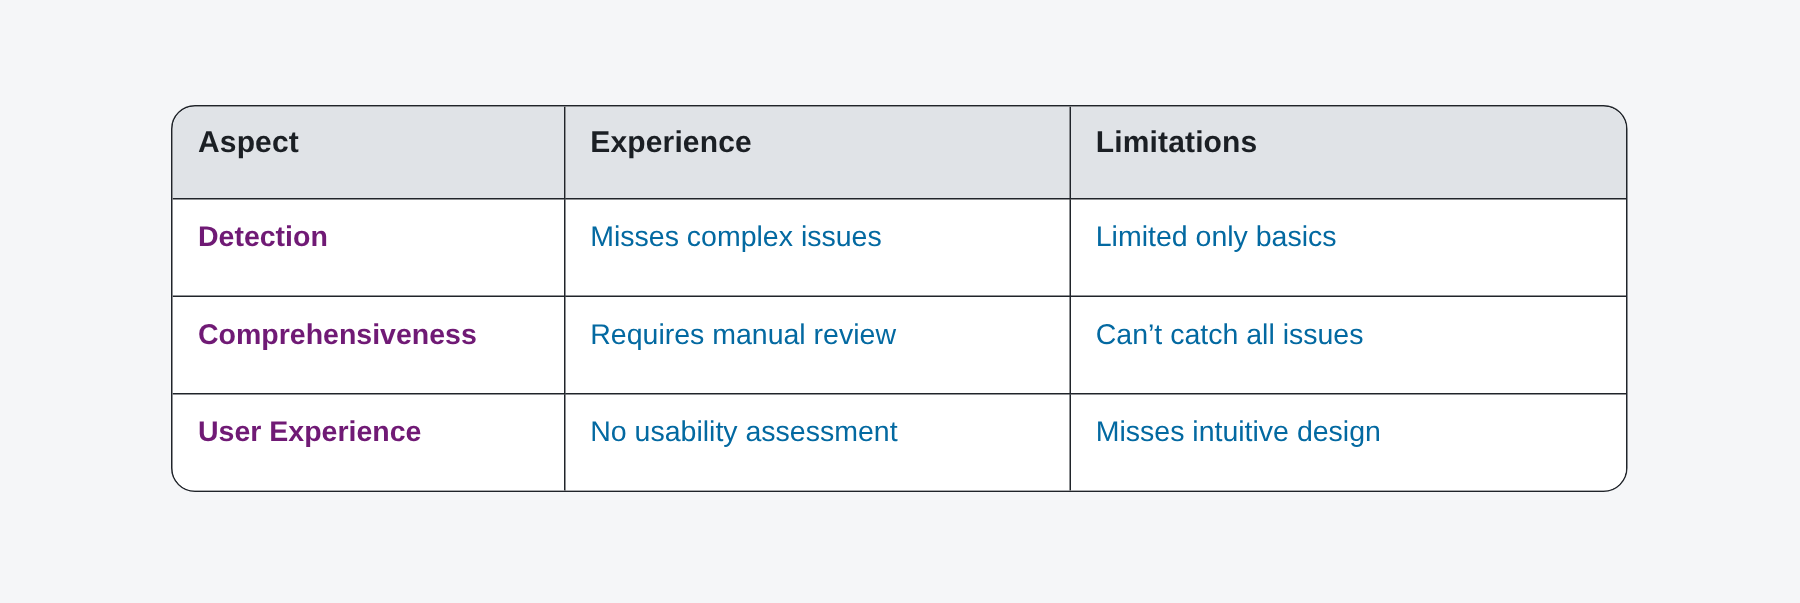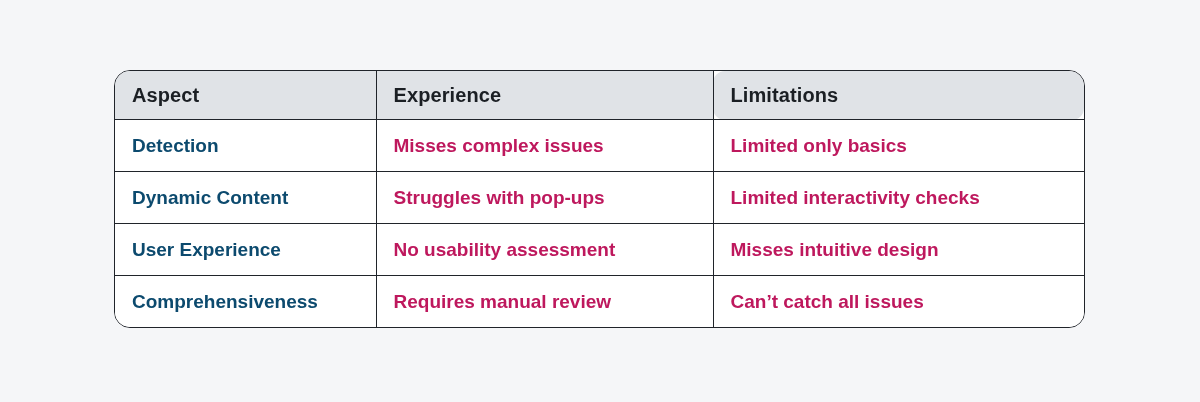--- a/index.html
+++ b/index.html
@@ -29,46 +29,46 @@
     width: 100%;
     border-collapse: collapse;
     table-layout: fixed;
   }
   col.c1 { width: 261px; }
   col.c2 { width: 337px; }
   col.c3 { width: auto; }
   th, td {
     text-align: left;
     vertical-align: middle;
-    padding: 0 16px 0 17px;
+    padding: 0 16px 13px 17px;
     color: #1b1f24;
     border-right: 1px solid #20242a;
     border-bottom: 1px solid #20242a;
     white-space: nowrap;
     overflow: hidden;
   }
-  th:last-child, td:last-child { border-right: none; border-radius: 12px; }
+  th:last-child, td:last-child { border-right: none; }
   tbody tr:last-child td { border-bottom: none; }
   thead th {
     background: #e0e3e7;
     height: 48px;
     font-size: 20px;
     font-weight: bold;
     letter-spacing: 0.1px;
   }
   tbody td {
     background: #ffffff;
     height: 51px;
     font-size: 19px;
-    font-weight: bold;
-    color: #be185d;
+    font-weight: normal;
+    color: #0369a1;
   }
   tbody td.row-label {
     font-weight: bold;
-    color: #0c4a6e;
+    color: #701a75;
   }
 </style>
 </head>
 <body>
 
 <div class="table-wrap">
   <table>
     <colgroup>
       <col class="c1">
         <col class="c2">
@@ -81,29 +81,24 @@
         <th>Limitations</th>
       </tr>
     </thead>
     <tbody>
       <tr>
         <td class="row-label">Detection</td>
         <td>Misses complex issues</td>
         <td>Limited only basics</td>
       </tr>
       <tr>
-        <td class="row-label">Dynamic Content</td>
-        <td>Struggles with pop-ups</td>
-        <td>Limited interactivity checks</td>
+        <td class="row-label">Comprehensiveness</td>
+        <td>Requires manual review</td>
+        <td>Can’t catch all issues</td>
       </tr>
       <tr>
         <td class="row-label">User Experience</td>
         <td>No usability assessment</td>
         <td>Misses intuitive design</td>
       </tr>
-      <tr>
-        <td class="row-label">Comprehensiveness</td>
-        <td>Requires manual review</td>
-        <td>Can’t catch all issues</td>
-      </tr>
     </tbody>
   </table>
 </div>
 
 </body></html>

